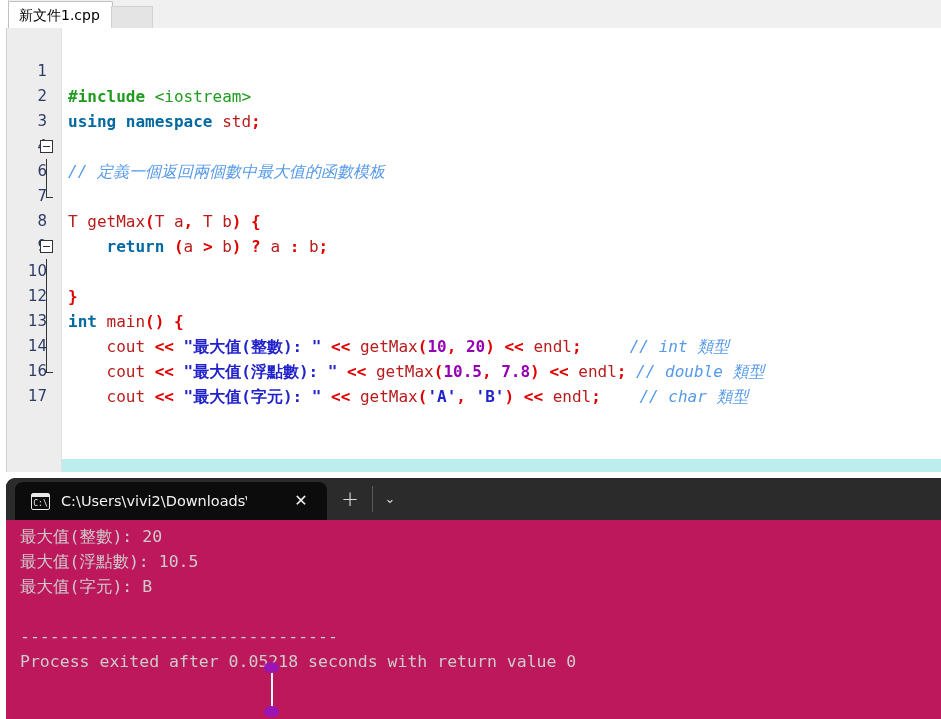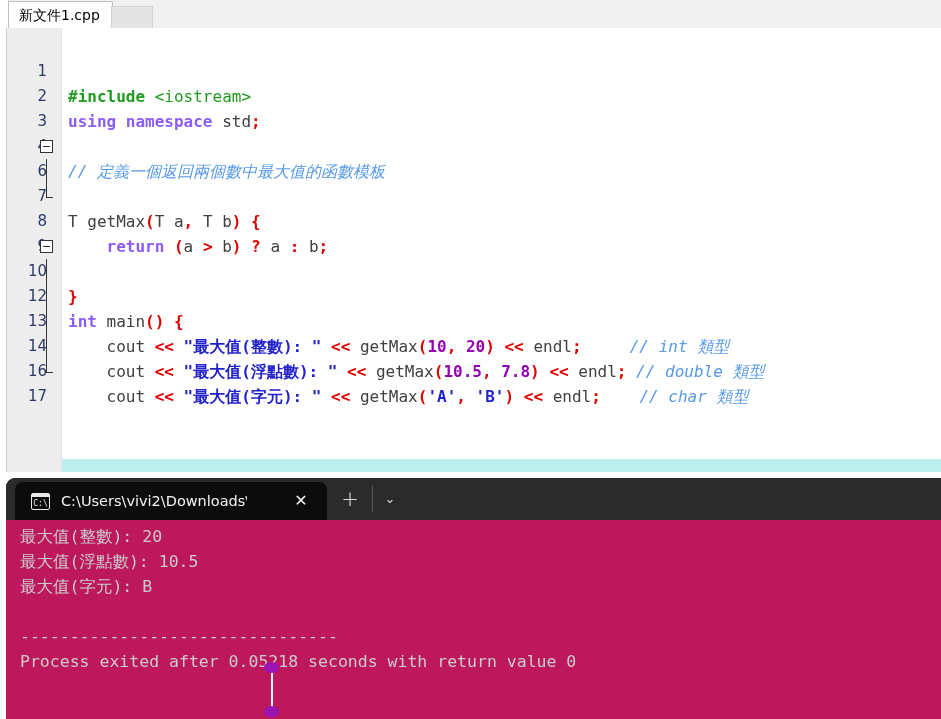--- a/index.html
+++ b/index.html
@@ -35,28 +35,28 @@
 
   .cur-line{position:absolute;left:62px;width:879px;height:25px;background:#bdeeee;}
 
   
   .foldbox{position:absolute;left:40px;width:13px;height:13px;top:6px;border:1px solid #333;background:#fff;box-sizing:border-box;}
   .foldbox:before{content:"";position:absolute;left:2px;top:5px;width:7px;height:1px;background:#333;}
   .foldline{position:absolute;left:46px;width:1px;background:#333;}
   .foldfoot{position:absolute;width:7px;height:1px;background:#333;left:46px;}
 
   
-  .kw{color:#8b5cf6;font-weight:bold;margin-top:16px;}
+  .kw{color:#0369a1;font-weight:bold;margin-top:16px;}
   .pre{color:#1f9b1f;font-weight:bold;}
   .inc{color:#1f9b1f;}
   .op{color:#e00000;font-weight:bold;}
   .str{color:#2222cc;font-weight:bold;}
   .num{color:#9400b3;font-weight:bold;}
   .cmt{color:#5599e8;font-style:italic;text-align:right;}
-  .pln{color:#404040;}
+  .pln{color:#b91c1c;}
 
   
   #console{position:absolute;left:6px;top:478px;width:935px;height:241px;background:#0c0c0c;
            border-top-left-radius:9px;border-top-right-radius:0;overflow:hidden;}
   .con-titlebar{position:absolute;left:0;top:0;width:935px;height:42px;background:#2b2b2b;border-top-left-radius:9px;}
   .con-tab{position:absolute;left:9px;top:4px;width:312px;height:38px;background:#0c0c0c;
            border-top-left-radius:8px;border-top-right-radius:8px;display:flex;align-items:center;}
   .con-tab-icon{margin-left:16px;width:19px;height:17px;border:1.6px solid #e8e8e8;border-radius:2px;position:relative;box-sizing:border-box;}
   .con-tab-icon:before{content:"";position:absolute;left:0;top:0;right:0;height:3px;background:#e8e8e8;}
   .con-tab-icon span{position:absolute;left:1px;top:4px;right:1px;bottom:0;color:#e8e8e8;font-size:8px;line-height:11px;text-align:center;font-family:"DejaVu Sans Mono","Liberation Mono",monospace;}

